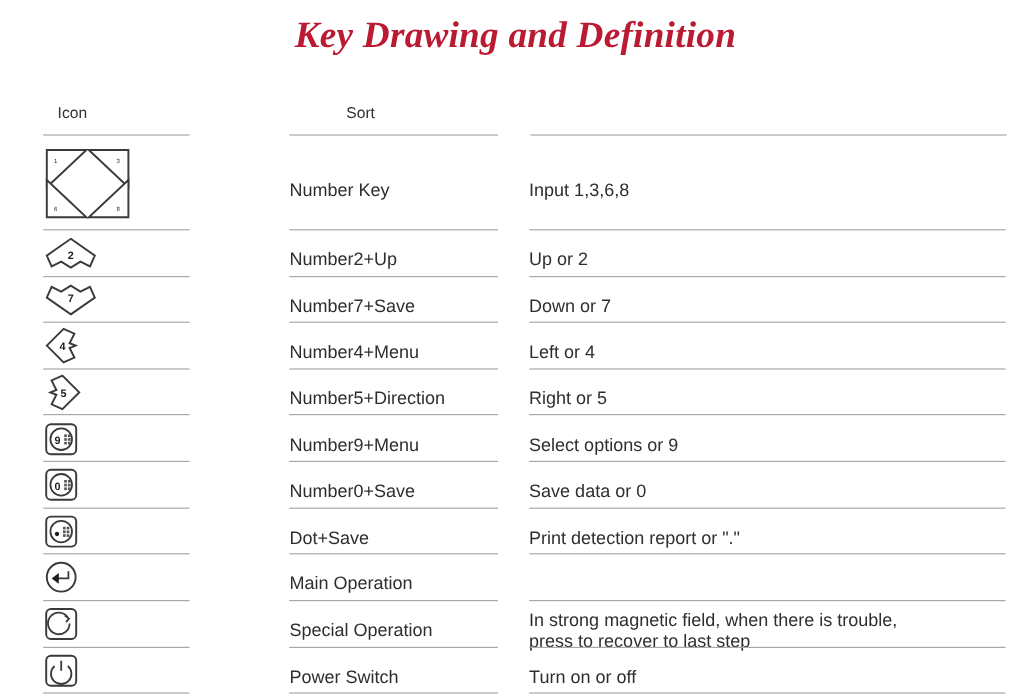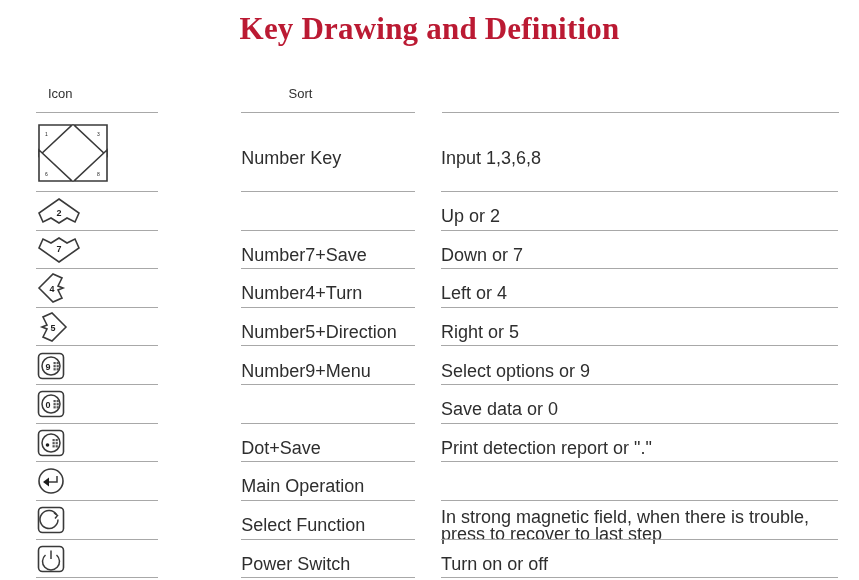--- a/index.html
+++ b/index.html
@@ -20,20 +20,21 @@
   .page-title {
     text-align: center;
     font-family: "Liberation Serif", serif;
     font-weight: bold;
     font-size: 31px;
     color: #bb1a33;
     letter-spacing: 0.2px;
     margin: 0;
     padding-top: 11px;
     line-height: 1.15;
+    font-style: italic;
   }
 
   
   .table {
     position: absolute;
     left: 0;
     top: 82px;
     width: 859px;
   }
   .row {
@@ -67,21 +68,21 @@
     font-size: 13px;
     color: #303030;
     line-height: 18px;
     padding-top: 3px;
     white-space: nowrap;
   }
 
   
   .row-body .cell { min-height: 38px; }
   .txt {
-    font-size: 18px;
+    font-size: 15px;
     color: #2e2e2e;
     line-height: 17px;
     padding-top: 11px;
     white-space: pre-line;
   }
 
   
   .r-num   .cell { height: 79px; }
   .r-std   .cell { height: 38.6px; }
   .r-two   .cell { height: 39px; }
@@ -176,20 +177,21 @@
     <div class="cell cell-icon cell-mid">
       <div class="icons-wrap">
         <svg width="46" height="30" viewBox="0 0 46 30">
           <path class="stroke" d="M23,3 L43,17 L39,26 L31,22 L23,27 L15,22 L7,26 L3,17 Z"></path>
           <text class="keytext" x="23" y="20" text-anchor="middle">2</text>
         </svg>
       </div>
       <div class="rule rule-icon"></div>
     </div>
     <div class="cell cell-sort cell-mid">
+      <div class="txt">Number2+Up</div>
       <div class="rule rule-sort"></div>
     </div>
     <div class="cell cell-func cell-mid">
       <div class="txt">Up or 2</div>
       <div class="rule rule-func"></div>
     </div>
   </div>
 
   <div class="row row-body r-std">
     <div class="cell cell-icon cell-mid">
@@ -215,21 +217,21 @@
     <div class="cell cell-icon cell-mid">
       <div class="icons-wrap">
         <svg width="34" height="34" viewBox="0 0 34 34">
           <path class="stroke" d="M3,17 L17,3 L26,7 L22,15 L27,17 L22,19 L26,27 L17,31 Z"></path>
           <text class="keytext" x="16" y="21" text-anchor="middle">4</text>
         </svg>
       </div>
       <div class="rule rule-icon"></div>
     </div>
     <div class="cell cell-sort cell-mid">
-      <div class="txt">Number4+Turn</div>
+      <div class="txt">Number4+Menu</div>
       <div class="rule rule-sort"></div>
     </div>
     <div class="cell cell-func cell-mid">
       <div class="txt">Left or 4</div>
       <div class="rule rule-func"></div>
     </div>
   </div>
 
   <div class="row row-body r-std">
     <div class="cell cell-icon cell-mid">
@@ -289,20 +291,21 @@
           <rect class="gridsq" x="20.6" y="11" width="2.2" height="2.2"></rect>
           <rect class="gridsq" x="17.5" y="14.1" width="2.2" height="2.2"></rect>
           <rect class="gridsq" x="20.6" y="14.1" width="2.2" height="2.2"></rect>
           <rect class="gridsq" x="17.5" y="17.2" width="2.2" height="2.2"></rect>
           <rect class="gridsq" x="20.6" y="17.2" width="2.2" height="2.2"></rect>
         </svg>
       </div>
       <div class="rule rule-icon"></div>
     </div>
     <div class="cell cell-sort cell-mid">
+      <div class="txt">Number0+Save</div>
       <div class="rule rule-sort"></div>
     </div>
     <div class="cell cell-func cell-mid">
       <div class="txt">Save data or 0</div>
       <div class="rule rule-func"></div>
     </div>
   </div>
 
   <div class="row row-body r-std">
     <div class="cell cell-icon cell-mid">
@@ -356,21 +359,21 @@
       <div class="icons-wrap">
         <svg width="30" height="30" viewBox="0 0 30 30">
           <rect class="stroke" x="2.5" y="2.5" width="25" height="25" rx="4" ry="4"></rect>
           <path class="stroke-thin" d="M20.5,9.5 A9,9 0 1 0 22,14.5" fill="none" stroke-width="2.2"></path>
           <path class="stroke-thin" d="M18,8 L21.5,10.5 L19,13.5" fill="none" stroke-width="1.6"></path>
         </svg>
       </div>
       <div class="rule rule-icon"></div>
     </div>
     <div class="cell cell-sort cell-mid">
-      <div class="txt">Select Function</div>
+      <div class="txt">Special Operation</div>
       <div class="rule rule-sort"></div>
     </div>
     <div class="cell cell-func cell-mid">
       <div class="txt">In strong magnetic field, when there is trouble,
 press to recover to last step</div>
       <div class="rule rule-func"></div>
     </div>
   </div>
 
   <div class="row row-body r-std">

